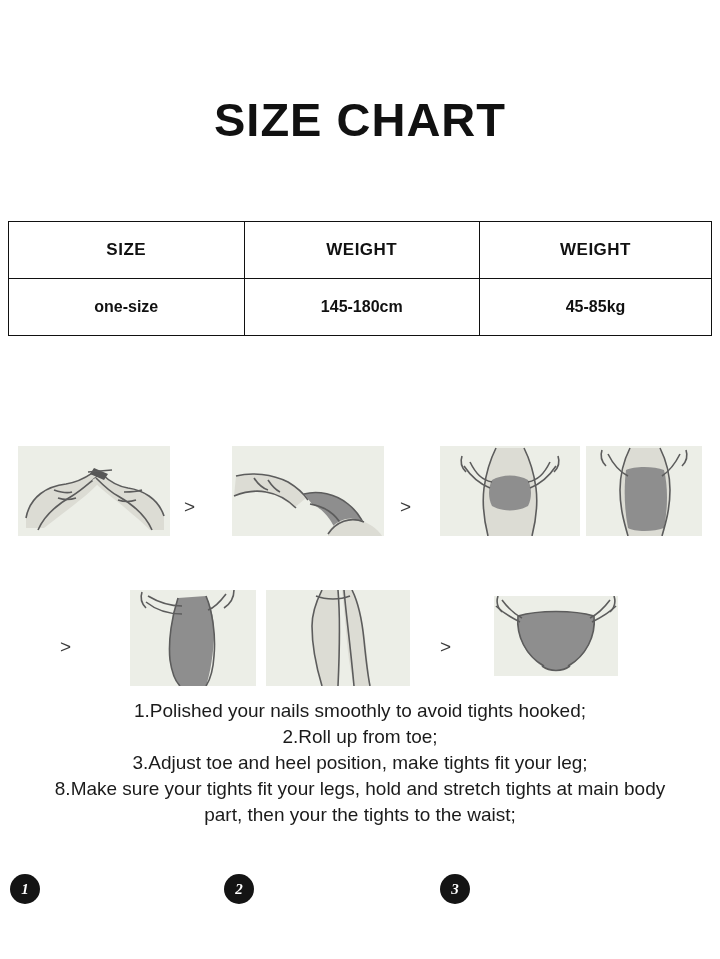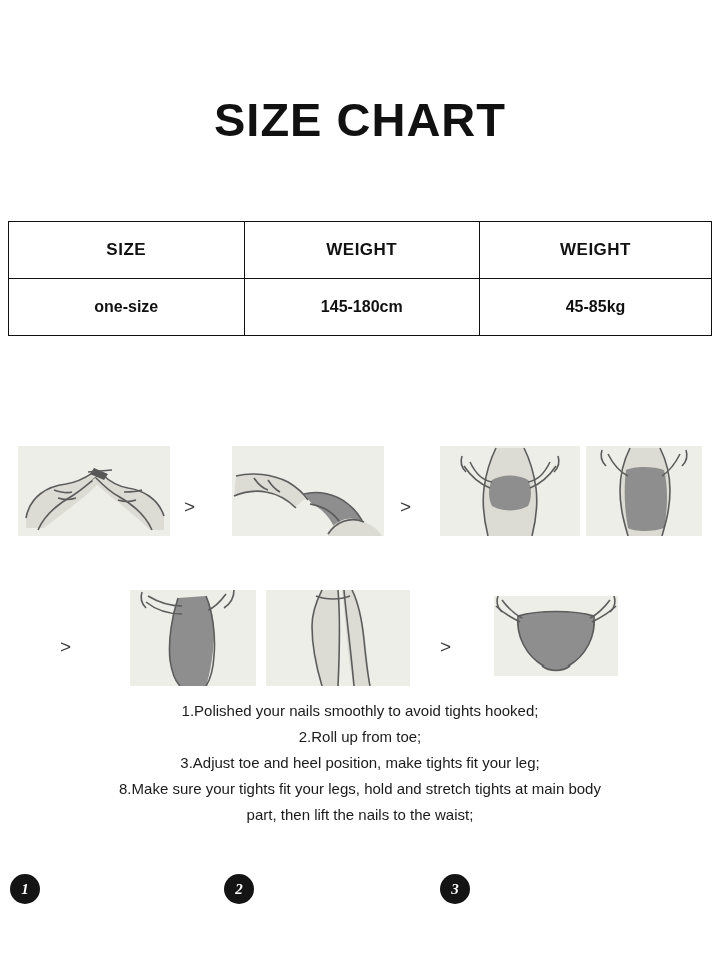--- a/index.html
+++ b/index.html
@@ -107,21 +107,21 @@
   .sk-fill-dark { fill: #575757; }
   .sk-fill-mid { fill: #8e8e8e; }
   .sk-skin { fill: #dcdcd4; }
 
   
   .instructions {
     margin-top: 10px;
     text-align: center;
   }
   .instructions .line {
-    font-size: 15px;
+    font-size: 19px;
     color: #1b1b1b;
     line-height: 26px;
     font-family: "Liberation Sans", sans-serif;
   }
 </style>
 </head>
 <body>
 
 <div class="page">
 
@@ -254,16 +254,16 @@
       </svg>
     </div>
 
   </div>
 
   <div class="instructions">
     <div class="line">1.Polished your nails smoothly to avoid tights hooked;</div>
     <div class="line">2.Roll up from toe;</div>
     <div class="line">3.Adjust toe and heel position, make tights fit your leg;</div>
     <div class="line">8.Make sure your tights fit your legs, hold and stretch tights at main body</div>
-    <div class="line">part, then lift the nails to the waist;</div>
+    <div class="line">part, then your the tights to the waist;</div>
   </div>
 
 </div>
 
 </body></html>

